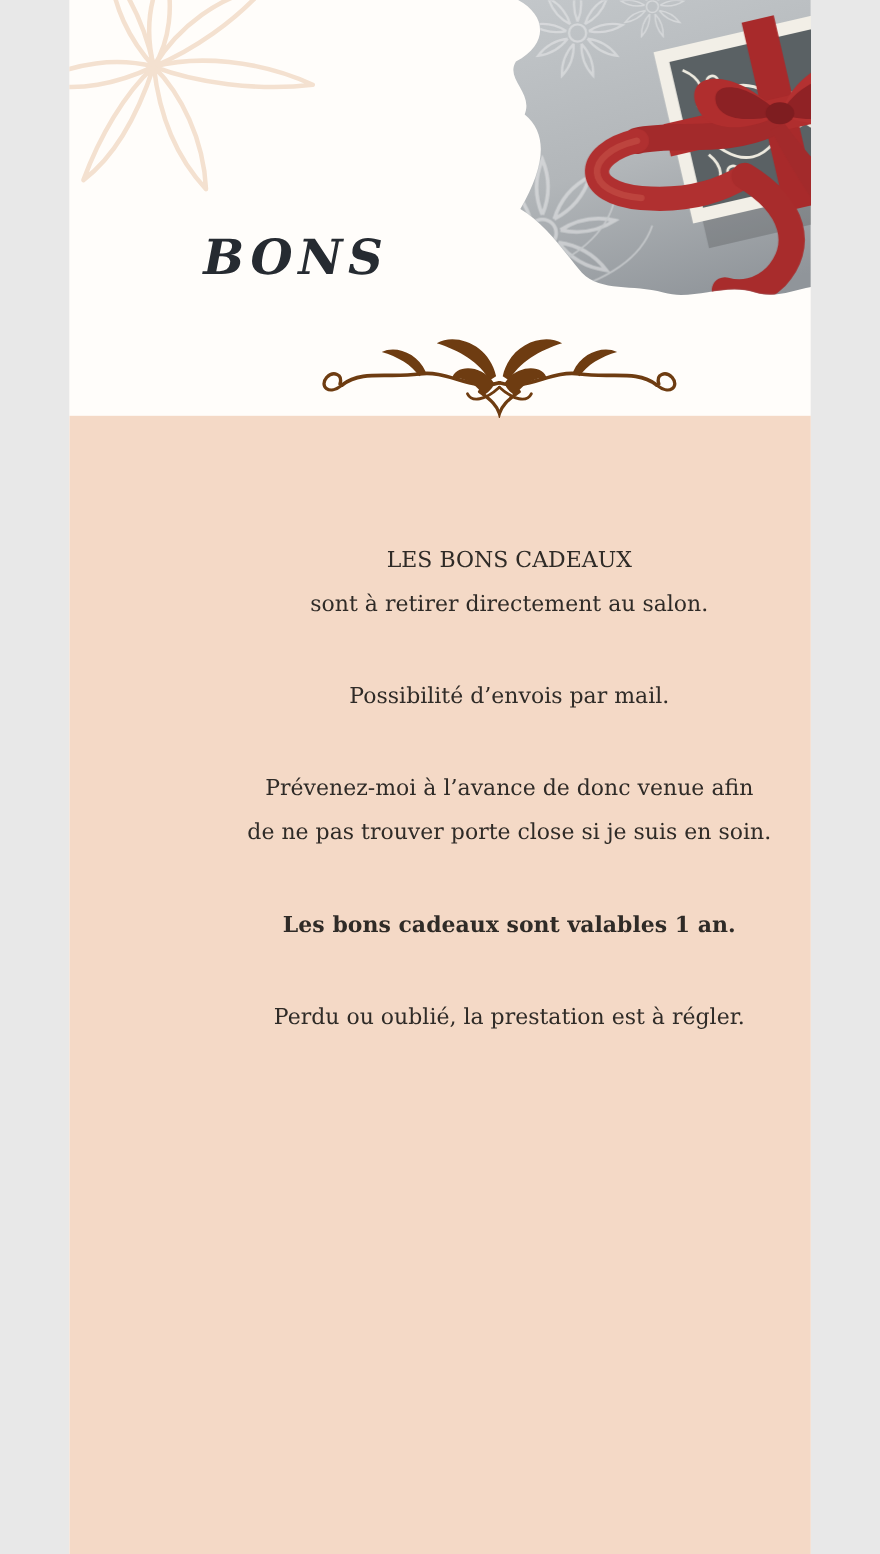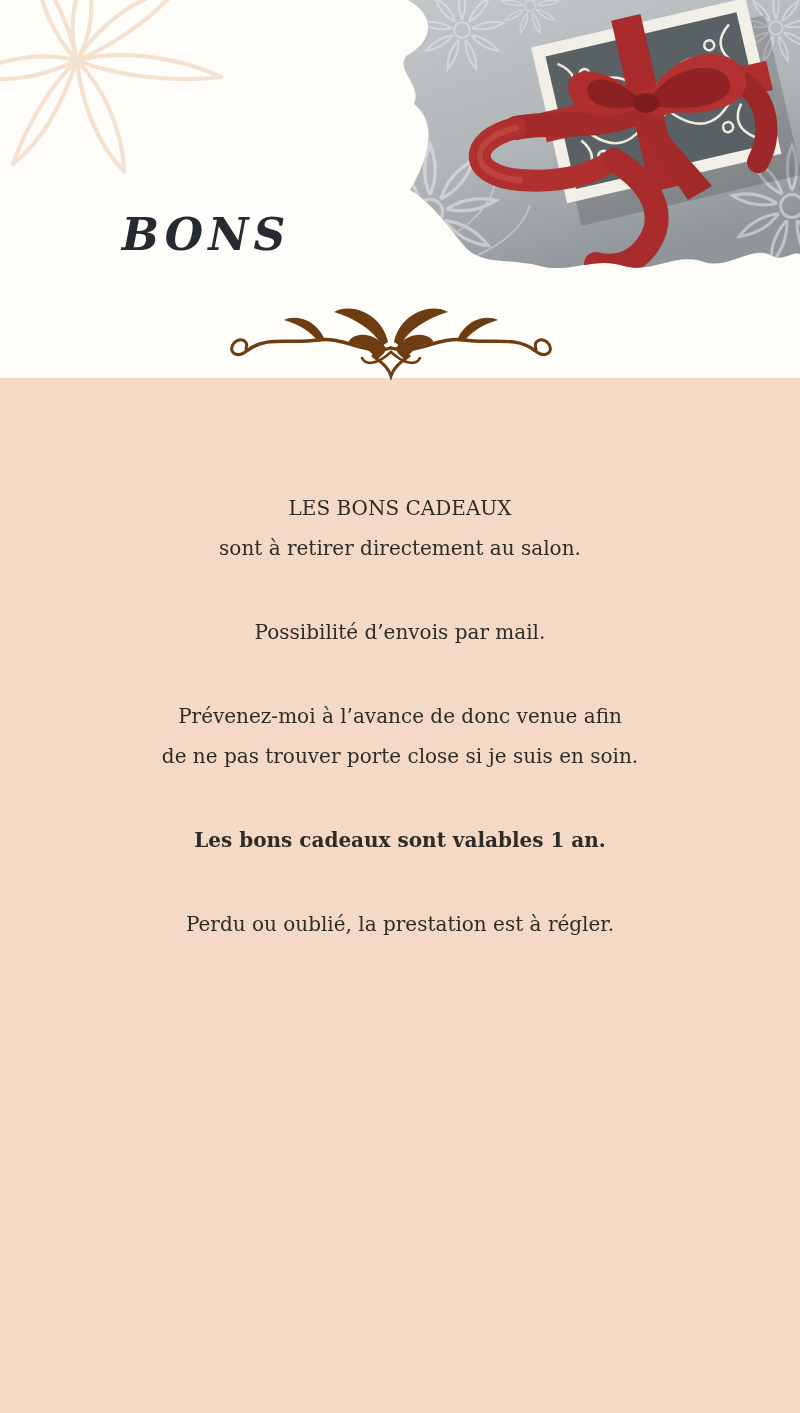--- a/index.html
+++ b/index.html
@@ -1,17 +1,17 @@
 <!DOCTYPE html>
 <html><head>
 <meta charset="utf-8">
 <style>
   html,body{margin:0;padding:0;background:#e8e8e8;}
   .page{
-    position:relative;width:800px;height:1413px;margin:0 auto;
+    position:relative;width:674px;height:1413px;margin:0 auto;
     background:#fffdfa;overflow:hidden;
     font-family:"DejaVu Serif", serif;
   }
   
   .corner-flower{position:absolute;left:-14px;top:-14px;width:258px;height:212px;}
   
   .gift-photo{position:absolute;left:400px;top:0;width:400px;height:280px;}
   
   .title{
     position:absolute;left:0;top:178px;width:412px;

